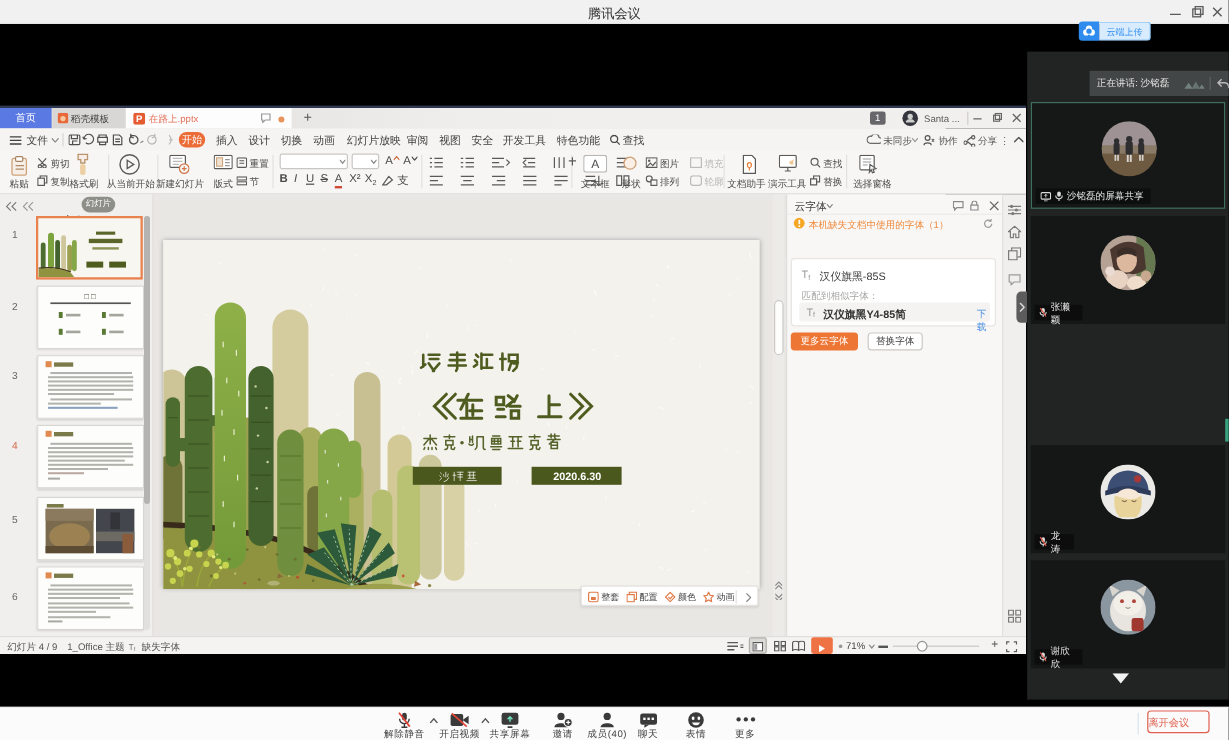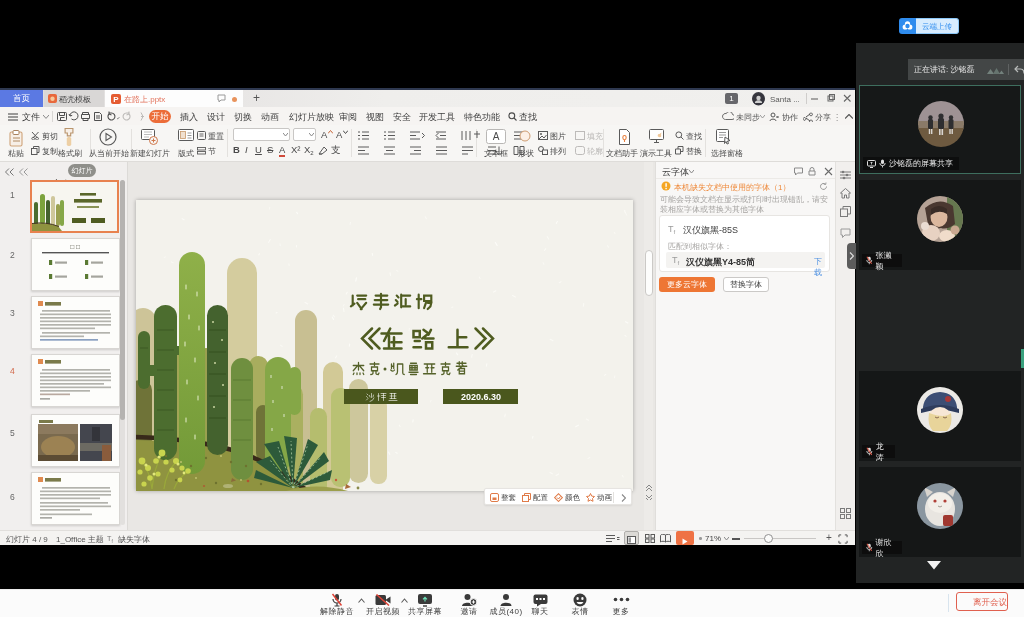--- a/index.html
+++ b/index.html
@@ -5,21 +5,21 @@
 html,body{width:1024px;height:617px;overflow:hidden;background:#000;font-family:"Liberation Sans",sans-serif;-webkit-font-smoothing:antialiased}
 .ab{position:absolute}
 #stage{position:relative;width:1024px;height:617px;background:#000}
 
 #bar1{left:0;top:0;width:1024px;height:20px;background:#f1f1f1;border-bottom:1px solid #e6e6e6}
 #bar1 .title{left:0;right:0;top:4px;text-align:center;font-size:11px;color:#2d2d2d}
 #bar2{left:0;top:20px;width:1024px;height:23px;background:#f9f9f9}
 
 #bbar{left:0;top:589px;width:1024px;height:28px;background:#fbfbfb;border-top:1px solid #ececec}
 .blab{position:absolute;top:16px;font-size:8px;color:#3f3f3f;width:60px;text-align:center;letter-spacing:.5px}
-#leave{left:956px;top:2px;width:52px;height:19px;border:1px solid #e0604f;border-radius:3px;color:#e0604f;font-size:8.5px;text-align:right;line-height:18px}
+#leave{left:956px;top:2px;width:52px;height:19px;border:1px solid #e0604f;border-radius:3px;color:#e0604f;font-size:8.5px;text-align:left;line-height:18px}
 
 #wps{left:0;top:90px;width:788px;height:455px;background:#e5e5e5}
 #tabstrip{left:0;top:0;width:855px;height:17px;background:linear-gradient(90deg,#dfdddc 0,#e7e5e4 25%,#efeeec 45%,#f1f0ee 100%)}
 #menurow{left:0;top:17px;width:855px;height:18px;background:#f6f4f2}
 #ribbon{left:0;top:35px;width:855px;height:37px;background:#f7f6f4;border-bottom:1px solid #dedcd9}
 #thumbs{left:0;top:72px;width:128px;height:368px;background:#f1efee;border-right:1px solid #dcdad7}
 #canvas{left:128px;top:72px;width:527px;height:368px;background:#e9e7e4}
 #fontpanel{left:655px;top:72px;width:180px;height:368px;background:#f8f7f6;border-left:1px solid #e0dedb}
 #rstrip{left:835px;top:72px;width:20px;height:368px;background:#f1efed;border-left:1px solid #e3e1de}
 #statusbar{left:0;top:440px;width:855px;height:15px;background:#f4f3f1;border-top:1px solid #e1dfdc}
@@ -33,20 +33,29 @@
 .rlab2{font-size:8px;color:#4a4a4a;white-space:nowrap}
 .gray{color:#b9b7b5}
 .num{font-size:8.5px;color:#666}
 .thumb{width:89px;height:53px;background:#fdfdfb;border:1px solid #d8d6d3;box-shadow:0 1px 2px rgba(0,0,0,.15)}
 .qlab{top:4px;font-size:7.5px;color:#3f3f3f}
 .slab{top:3px;font-size:8px;color:#555;white-space:nowrap}
 </style></head>
 <body>
 <div id="stage">
 
+  <div class="ab" id="bar1">
+    <div class="ab title">腾讯会议</div>
+    <svg class="ab" style="left:973px;top:5px" width="50" height="12" viewBox="0 0 50 12">
+      <line x1="2" y1="7" x2="11" y2="7" stroke="#5a5a5a" stroke-width="1.2"></line>
+      <rect x="21" y="2.5" width="6.5" height="6.5" fill="none" stroke="#5a5a5a" stroke-width="1.1"></rect>
+      <rect x="23" y="0.5" width="6.5" height="6.5" fill="none" stroke="#5a5a5a" stroke-width="1.1"></rect>
+      <path d="M38 1.5 L45 8.5 M45 1.5 L38 8.5" stroke="#5a5a5a" stroke-width="1.2"></path>
+    </svg>
+  </div>
 
 
   <div class="ab" style="left:899px;top:18px;width:60px;height:16px">
     <div class="ab" style="left:0;top:0;width:17px;height:16px;background:#2f8cee;border-radius:3px 0 0 3px">
       <svg width="17" height="16" viewBox="0 0 17 16">
           <circle cx="6.2" cy="9" r="2.6" fill="#fff"></circle>
           <circle cx="10.8" cy="9" r="2.6" fill="#fff"></circle>
           <circle cx="8.5" cy="5.8" r="2.6" fill="#fff"></circle>
           <circle cx="8.5" cy="8" r="2.2" fill="#2f8cee"></circle>
         </svg>
@@ -815,21 +824,20 @@
       <div class="ab" style="left:0;top:16px;width:180px;height:1px;background:#eceae7"></div>
       <svg class="ab" style="left:5px;top:19px" width="10" height="10" viewBox="0 0 10 10">
           <circle cx="5" cy="5" r="4.5" fill="#f5a623"></circle>
           <rect x="4.4" y="2.2" width="1.4" height="3.6" fill="#fff"></rect>
           <rect x="4.4" y="6.8" width="1.4" height="1.4" fill="#fff"></rect>
         </svg>
       <div class="ab" style="left:18px;top:20px;font-size:8px;color:#ee8a3c;letter-spacing:0">本机缺失文档中使用的字体（1）</div>
       <svg class="ab" style="left:163px;top:20px" width="9" height="9" viewBox="0 0 9 9">
           <path d="M7.5 4.5 a3 3 0 1 1 -1-2.3 M7 0.5 l-.3 2 -2-.4" fill="none" stroke="#9a9a9a" stroke-width="1"></path>
         </svg>
-      <div class="ab" style="left:4px;top:33px;width:172px;font-size:8px;color:#a6a4a2;line-height:10px">可能会导致文档在显示或打印时出现错乱，请安装相应字体或替换为其他字体</div>
       <div class="ab" style="left:3px;top:53px;width:171px;height:57px;background:#fff;border:1px solid #e7e5e2;border-radius:3px">
         <svg class="ab" style="left:8px;top:8px" width="11" height="10" viewBox="0 0 11 10">
             <text x="0" y="8" font-size="9" fill="#9a9a9a" font-family="Liberation Sans">T</text>
             <text x="5.5" y="9.5" font-size="6" fill="#9a9a9a" font-family="Liberation Sans">f</text>
           </svg>
         <div class="ab" style="left:23px;top:8px;font-size:9px;color:#3b3b3b">汉仪旗黑-85S</div>
         <div class="ab" style="left:8px;top:25px;font-size:8px;color:#a8a6a4">匹配到相似字体：</div>
         <div class="ab" style="left:6px;top:36px;width:159px;height:16px;background:#f4f3f1;border-radius:2px">
           <svg class="ab" style="left:6px;top:3px" width="11" height="10" viewBox="0 0 11 10">
               <text x="0" y="8" font-size="9" fill="#9a9a9a" font-family="Liberation Sans">T</text>

